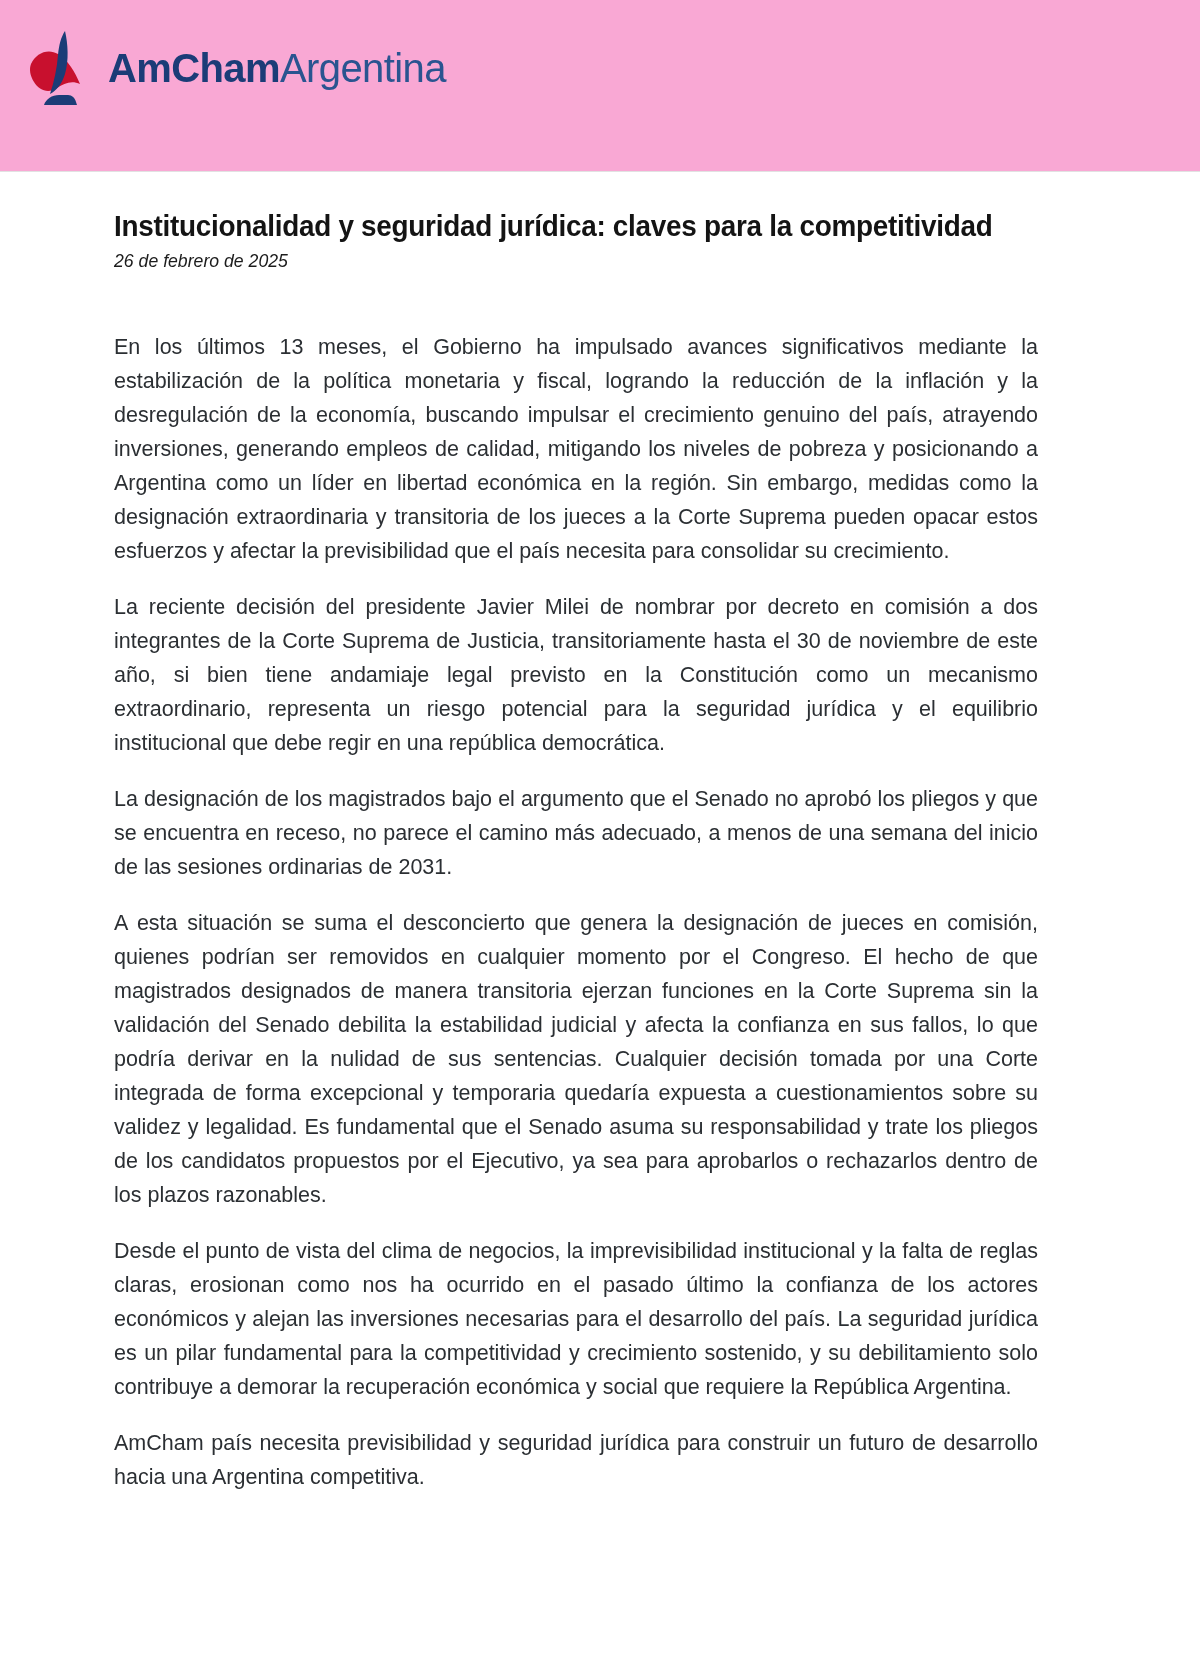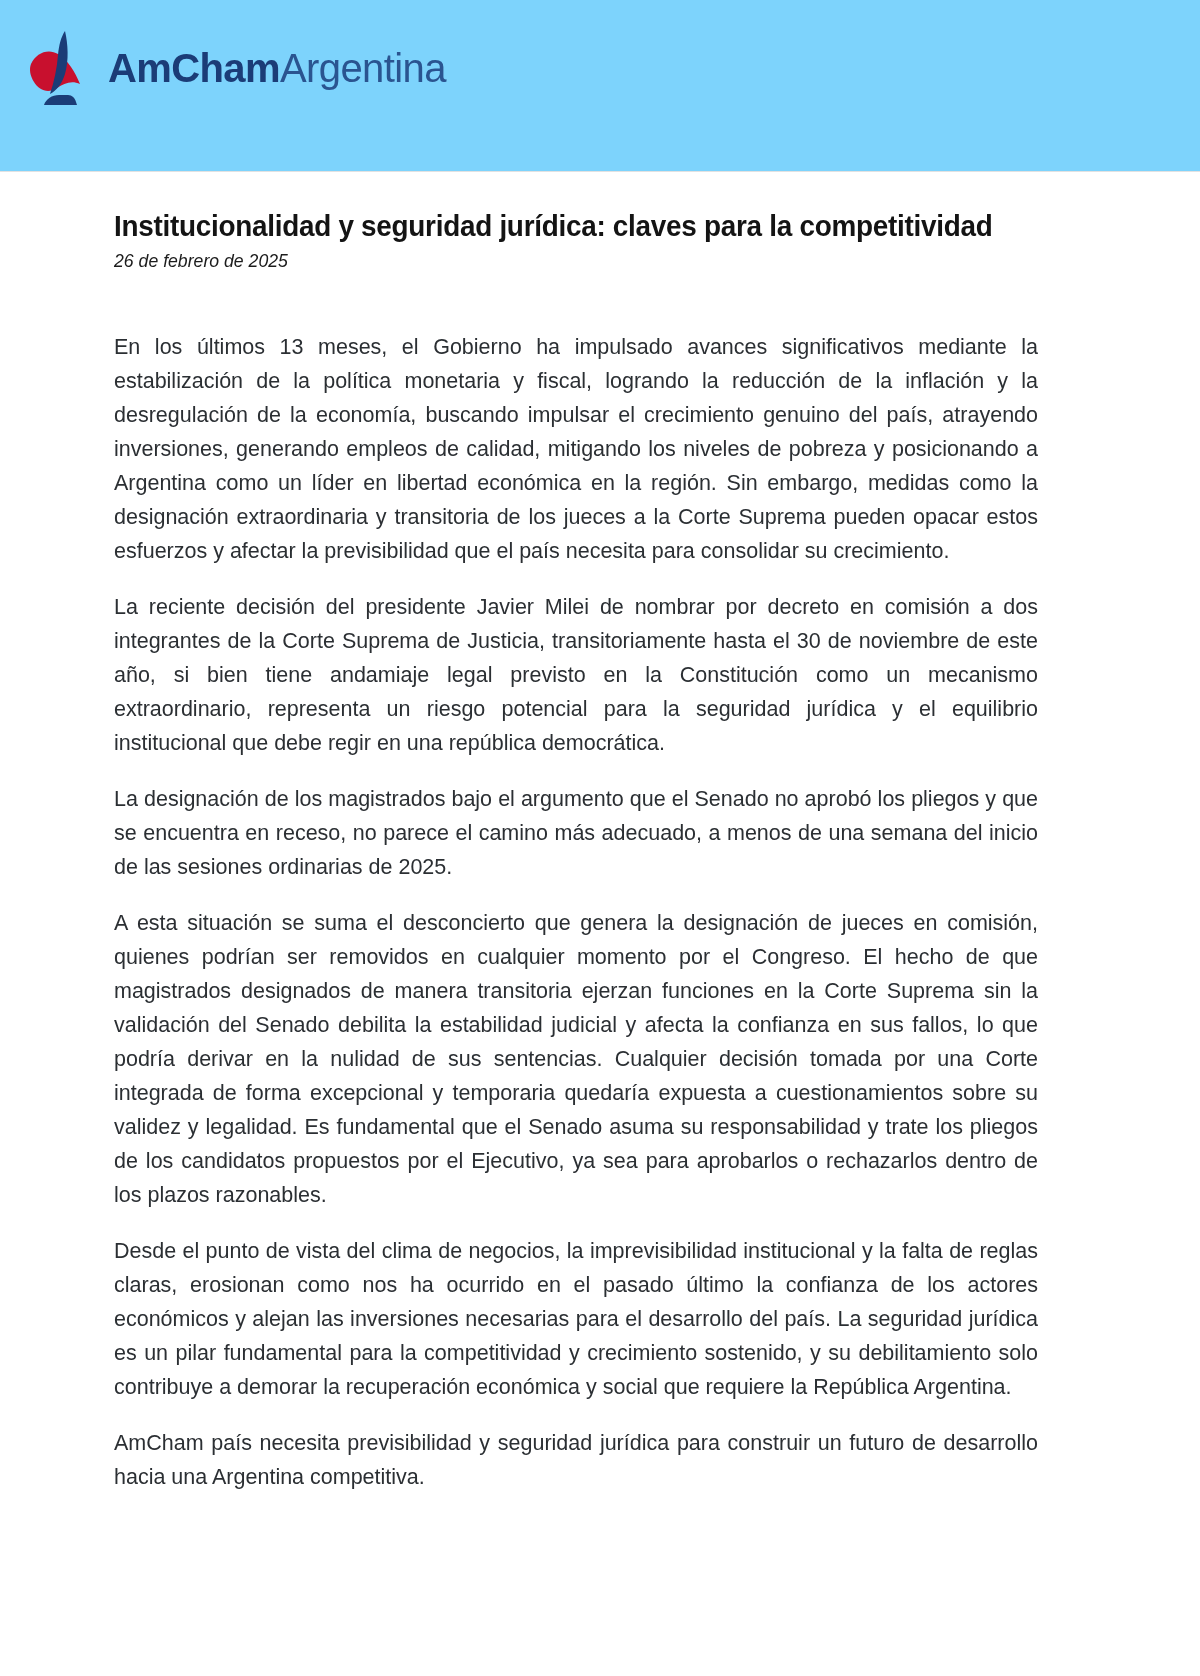--- a/index.html
+++ b/index.html
@@ -14,21 +14,21 @@
     font-family: "Liberation Sans", sans-serif;
     color: #24272b;
     overflow: hidden;
     position: relative;
   }
 
   
   .header-band {
     width: 1200px;
     height: 172px;
-    background: #7dd3fc;
+    background: #f9a8d4;
     border-bottom: 1px solid #e2e2e2;
     box-sizing: border-box;
     display: flex;
     align-items: center;
     padding-left: 28px;
   }
   .logo-lockup {
     display: flex;
     align-items: center;
     gap: 14px;
@@ -122,18 +122,18 @@
   </div>
 </header>
 
 <main class="doc">
   <h1 class="doc-title">Institucionalidad y seguridad jurídica: claves para la competitividad</h1>
   <div class="doc-date">26 de febrero de 2025</div>
 
   <section class="doc-body">
     <p>En los últimos 13 meses, el Gobierno ha impulsado avances significativos mediante la estabilización de la política monetaria y fiscal, logrando la reducción de la inflación y la desregulación de la economía, buscando impulsar el crecimiento genuino del país, atrayendo inversiones, generando empleos de calidad, mitigando los niveles de pobreza y posicionando a Argentina como un líder en libertad económica en la región. Sin embargo, medidas como la designación extraordinaria y transitoria de los jueces a la Corte Suprema pueden opacar estos esfuerzos y afectar la previsibilidad que el país necesita para consolidar su crecimiento.</p>
     <p>La reciente decisión del presidente Javier Milei de nombrar por decreto en comisión a dos integrantes de la Corte Suprema de Justicia, transitoriamente hasta el 30 de noviembre de este año, si bien tiene andamiaje legal previsto en la Constitución como un mecanismo extraordinario, representa un riesgo potencial para la seguridad jurídica y el equilibrio institucional que debe regir en una república democrática.</p>
-    <p>La designación de los magistrados bajo el argumento que el Senado no aprobó los pliegos y que se encuentra en receso, no parece el camino más adecuado, a menos de una semana del inicio de las sesiones ordinarias de 2025.</p>
+    <p>La designación de los magistrados bajo el argumento que el Senado no aprobó los pliegos y que se encuentra en receso, no parece el camino más adecuado, a menos de una semana del inicio de las sesiones ordinarias de 2031.</p>
     <p>A esta situación se suma el desconcierto que genera la designación de jueces en comisión, quienes podrían ser removidos en cualquier momento por el Congreso. El hecho de que magistrados designados de manera transitoria ejerzan funciones en la Corte Suprema sin la validación del Senado debilita la estabilidad judicial y afecta la confianza en sus fallos, lo que podría derivar en la nulidad de sus sentencias. Cualquier decisión tomada por una Corte integrada de forma excepcional y temporaria quedaría expuesta a cuestionamientos sobre su validez y legalidad. Es fundamental que el Senado asuma su responsabilidad y trate los pliegos de los candidatos propuestos por el Ejecutivo, ya sea para aprobarlos o rechazarlos dentro de los plazos razonables.</p>
     <p>Desde el punto de vista del clima de negocios, la imprevisibilidad institucional y la falta de reglas claras, erosionan como nos ha ocurrido en el pasado último la confianza de los actores económicos y alejan las inversiones necesarias para el desarrollo del país. La seguridad jurídica es un pilar fundamental para la competitividad y crecimiento sostenido, y su debilitamiento solo contribuye a demorar la recuperación económica y social que requiere la República Argentina.</p>
     <p>AmCham país necesita previsibilidad y seguridad jurídica para construir un futuro de desarrollo hacia una Argentina competitiva.</p>
   </section>
 </main>
 
 </body></html>

